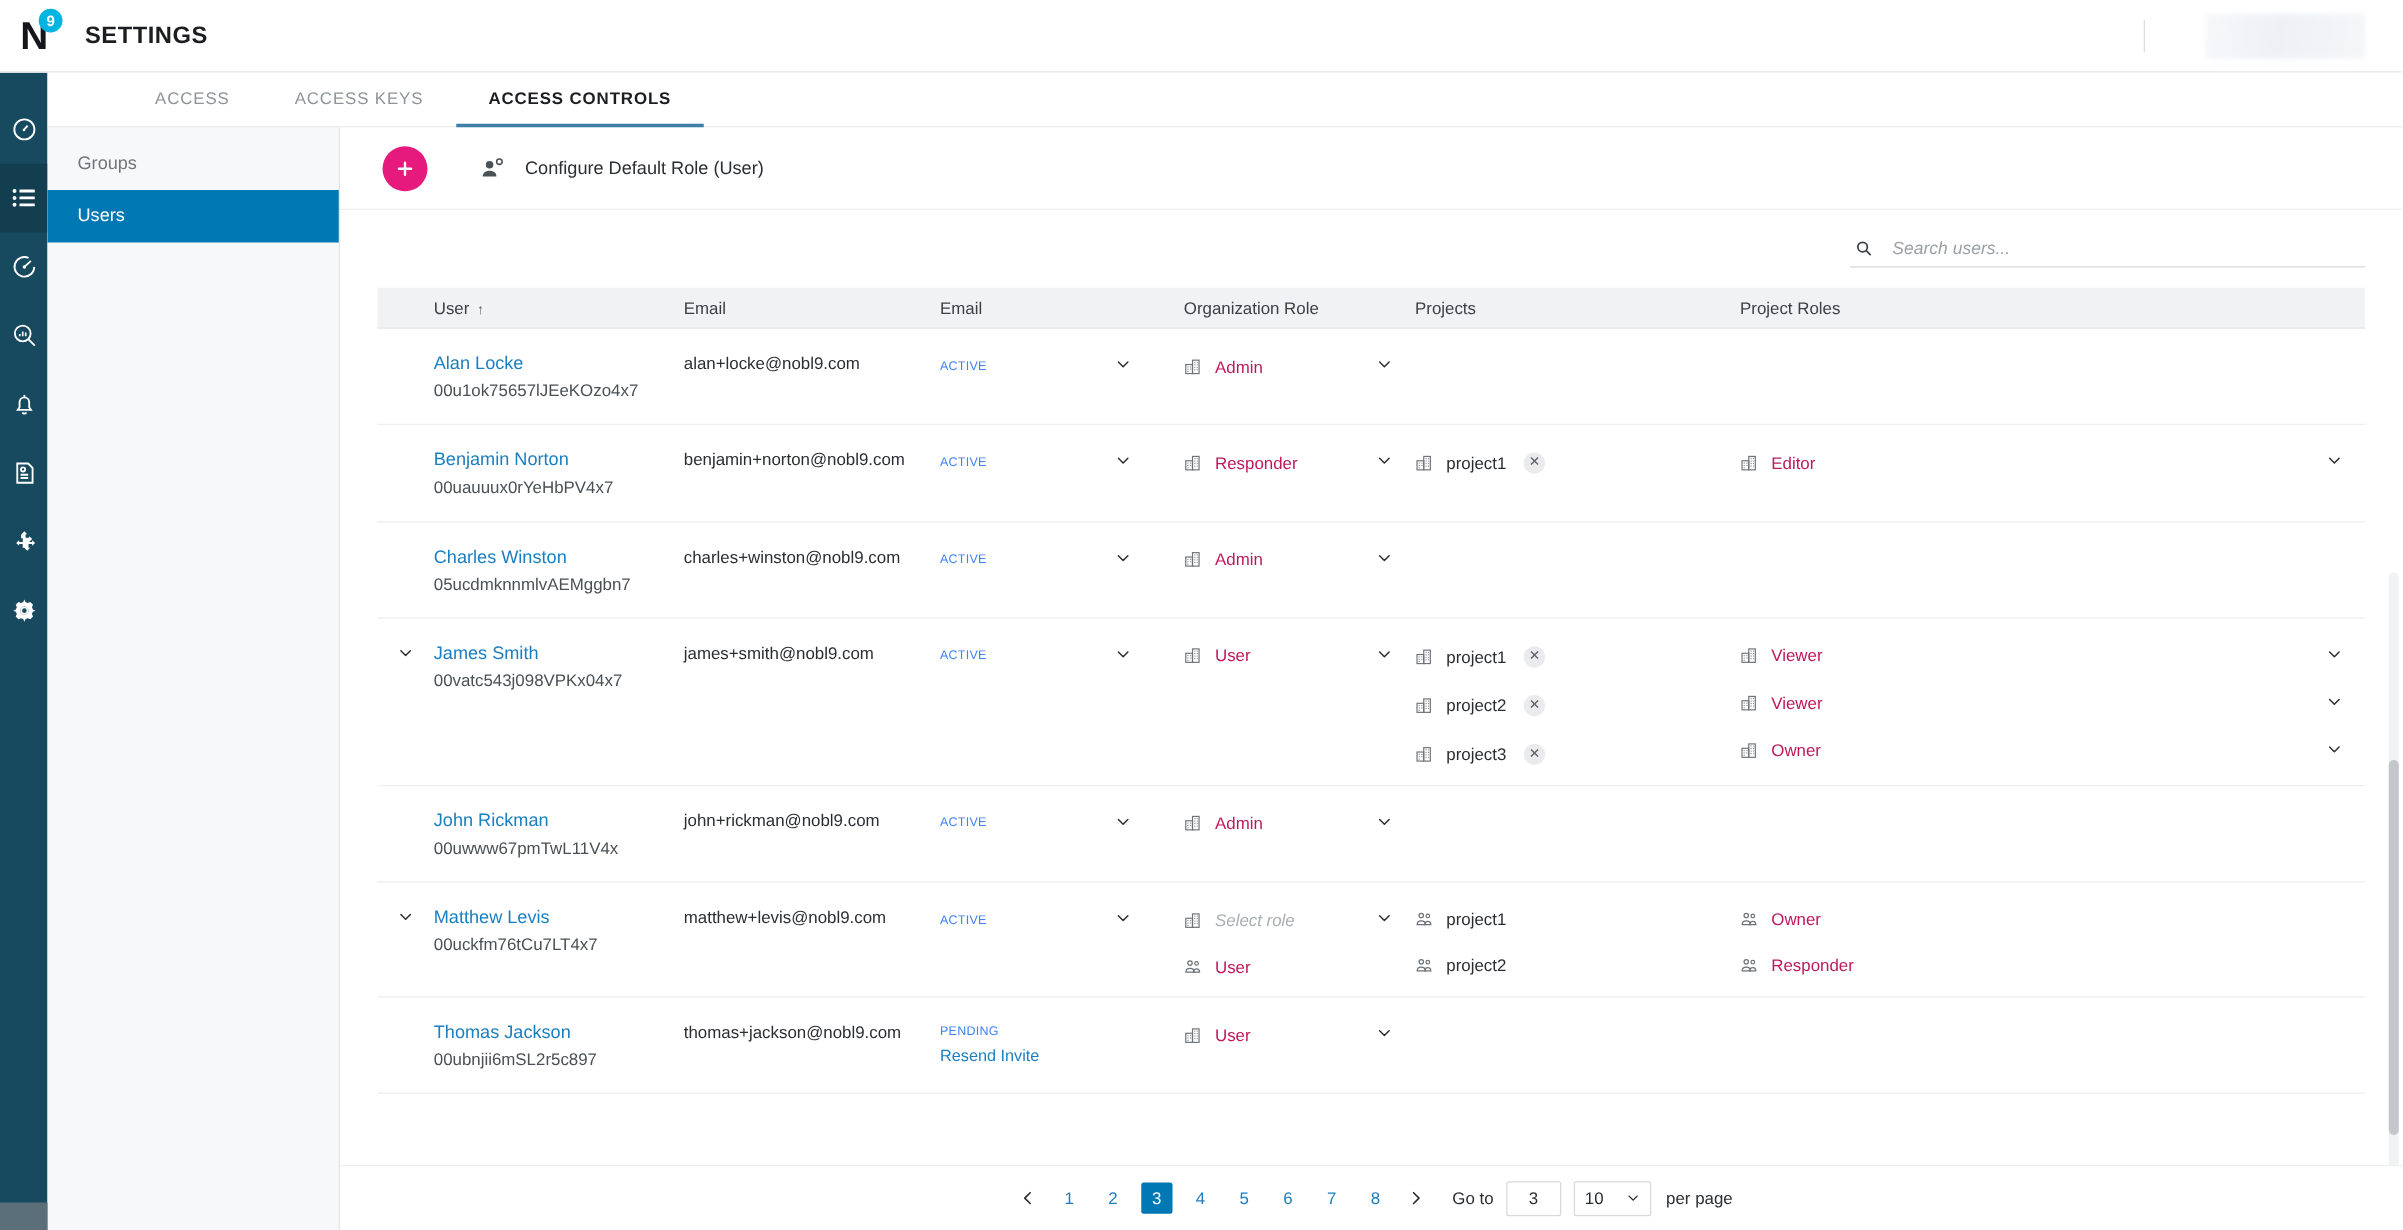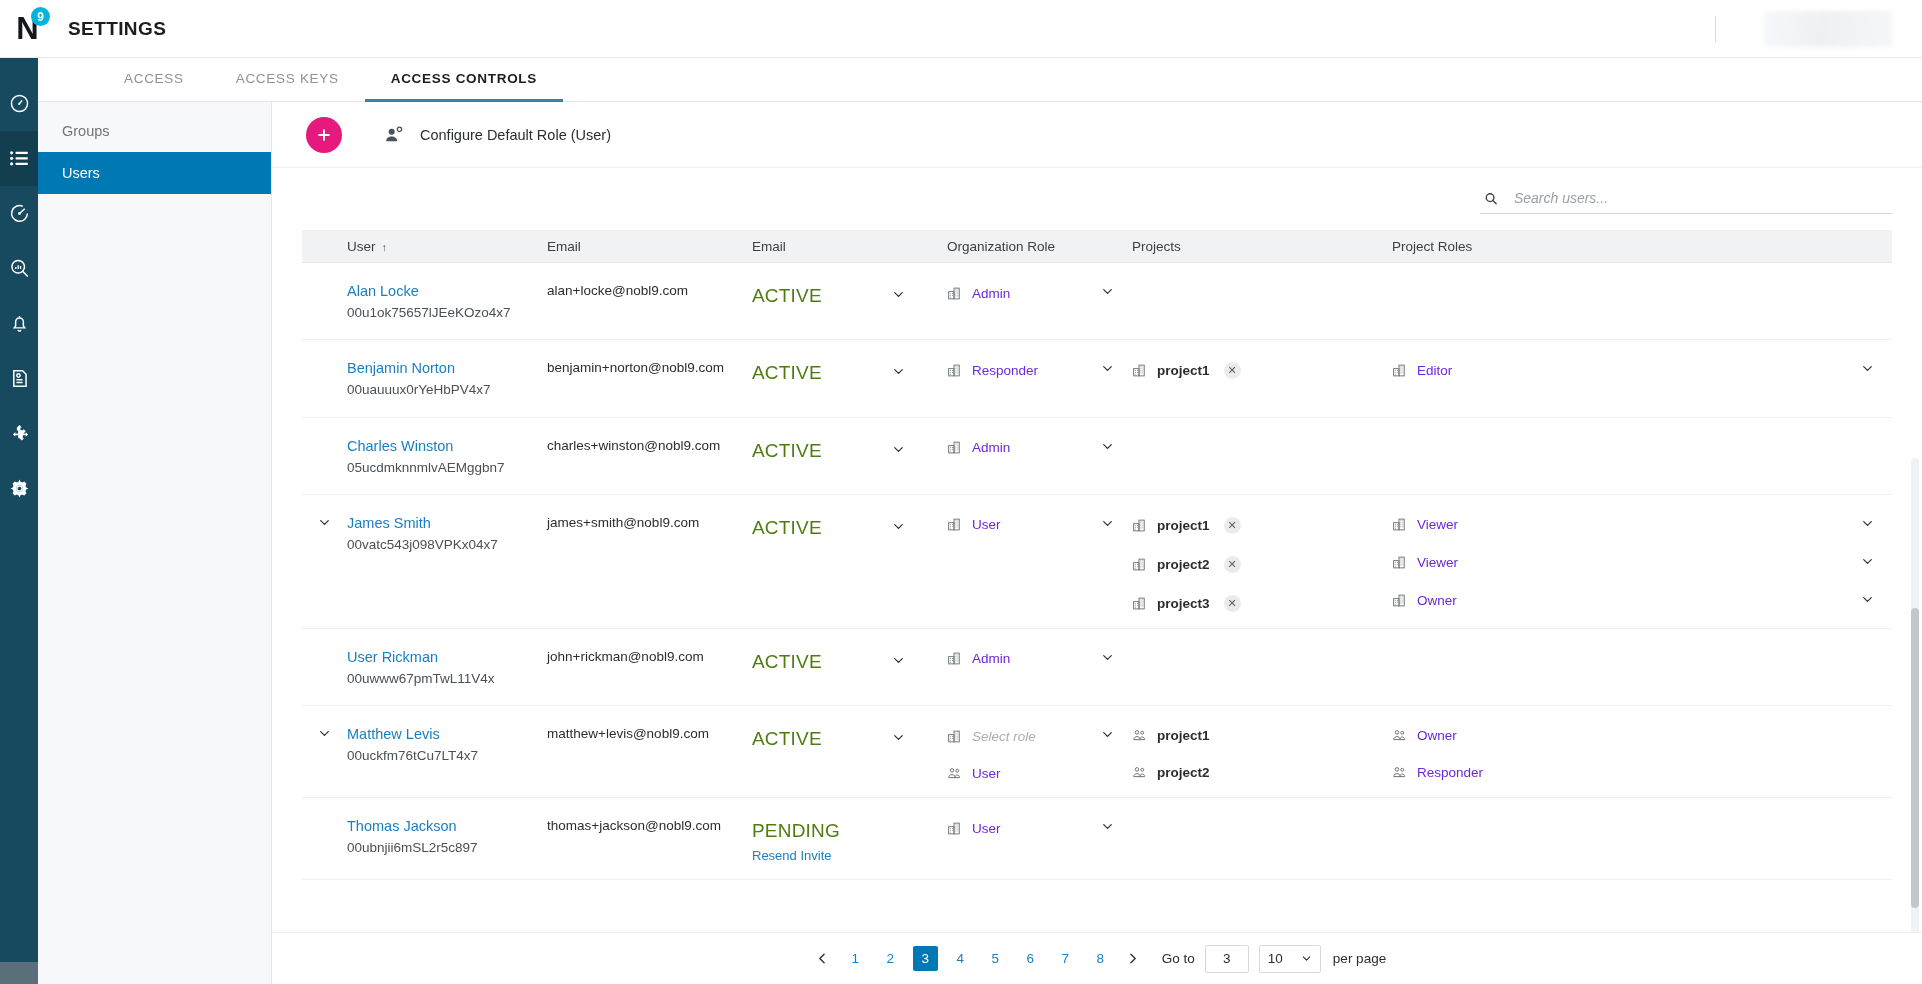--- a/index.html
+++ b/index.html
@@ -133,39 +133,39 @@
     color: #2a2d31; cursor: pointer;
   }
   .expand-caret svg { width: 13px; height: 13px; }
   .expand-spacer { width: 45px; min-width: 45px; }
   .user-name { color: #1a7fc1; font-size: 14.5px; cursor: pointer; line-height: 1.45; }
   .user-id { color: #4a5055; font-size: 13.5px; line-height: 1.5; margin-top: 1px; }
 
   .cell-email { width: 205px; font-size: 13.5px; color: #2a2d31; padding-top: 2px; }
   .cell-status { width: 195px; padding-top: 4px; }
   .status-line { display: flex; align-items: center; }
-  .status-text { font-size: 19px; color: #4d7c0f; letter-spacing: .2px; }
+  .status-text { font-size: 10px; color: #3b82f6; letter-spacing: .2px; }
   .status-caret { margin-left: auto; margin-right: 42px; color: #2a2d31; cursor: pointer; }
   .status-caret svg { width: 13px; height: 13px; }
   .resend-link { color: #1a7fc1; font-size: 13px; margin-top: 6px; cursor: pointer; }
 
   .cell-orgrole { width: 185px; padding-top: 4px; }
   .role-line { display: flex; align-items: center; margin-bottom: 22px; }
   .role-line:last-child { margin-bottom: 0; }
   .role-icon { width: 15px; height: 15px; color: #6d7378; margin-right: 10px; flex-shrink: 0; }
   .role-icon svg { width: 15px; height: 15px; display: block; }
-  .role-text { font-size: 13.5px; color: #6d28d9; }
+  .role-text { font-size: 13.5px; color: #be185d; }
   .role-text.placeholder { color: #a9aeb3; font-style: italic; }
   .role-caret { margin-left: auto; margin-right: 18px; color: #2a2d31; cursor: pointer; }
   .role-caret svg { width: 13px; height: 13px; }
 
   .cell-projects { width: 260px; padding-top: 4px; }
   .proj-line { display: flex; align-items: center; margin-bottom: 22px; }
   .proj-line:last-child { margin-bottom: 0; }
-  .proj-name { font-size: 13.5px; color: #2a2d31; font-weight: bold; }
+  .proj-name { font-size: 13.5px; color: #2a2d31; }
   .chip-x {
     width: 17px; height: 17px; border-radius: 50%; background: #e9ebed; margin-left: 14px;
     display: flex; align-items: center; justify-content: center; cursor: pointer;
     color: #5d6369; font-size: 11px; line-height: 1;
   }
 
   .cell-projroles { flex: 1; padding-top: 4px; }
   .pr-line { display: flex; align-items: center; margin-bottom: 22px; }
   .pr-line:last-child { margin-bottom: 0; }
   .pr-caret { margin-left: auto; margin-right: 18px; color: #2a2d31; cursor: pointer; }
@@ -591,21 +591,21 @@
                         <div class="pr-caret"><svg viewBox="0 0 24 24" fill="none" stroke="currentColor" stroke-width="2.2" stroke-linecap="round" stroke-linejoin="round">
                             <path d="M5 8.5 12 15.5l7-7"></path>
                           </svg></div>
                       </div>
                     </div>
                   </div>
                   <div class="row">
                     <div class="cell-user">
                       <div class="expand-spacer"></div>
                       <div>
-                        <div class="user-name">User Rickman</div>
+                        <div class="user-name">John Rickman</div>
                         <div class="user-id">00uwww67pmTwL11V4x</div>
                       </div>
                     </div>
                     <div class="cell-email">john+rickman@nobl9.com</div>
                     <div class="cell-status">
                       <div class="status-line">
                         <span class="status-text">ACTIVE</span>
                         <div class="status-caret"><svg viewBox="0 0 24 24" fill="none" stroke="currentColor" stroke-width="2.2" stroke-linecap="round" stroke-linejoin="round">
                             <path d="M5 8.5 12 15.5l7-7"></path>
                           </svg></div>

